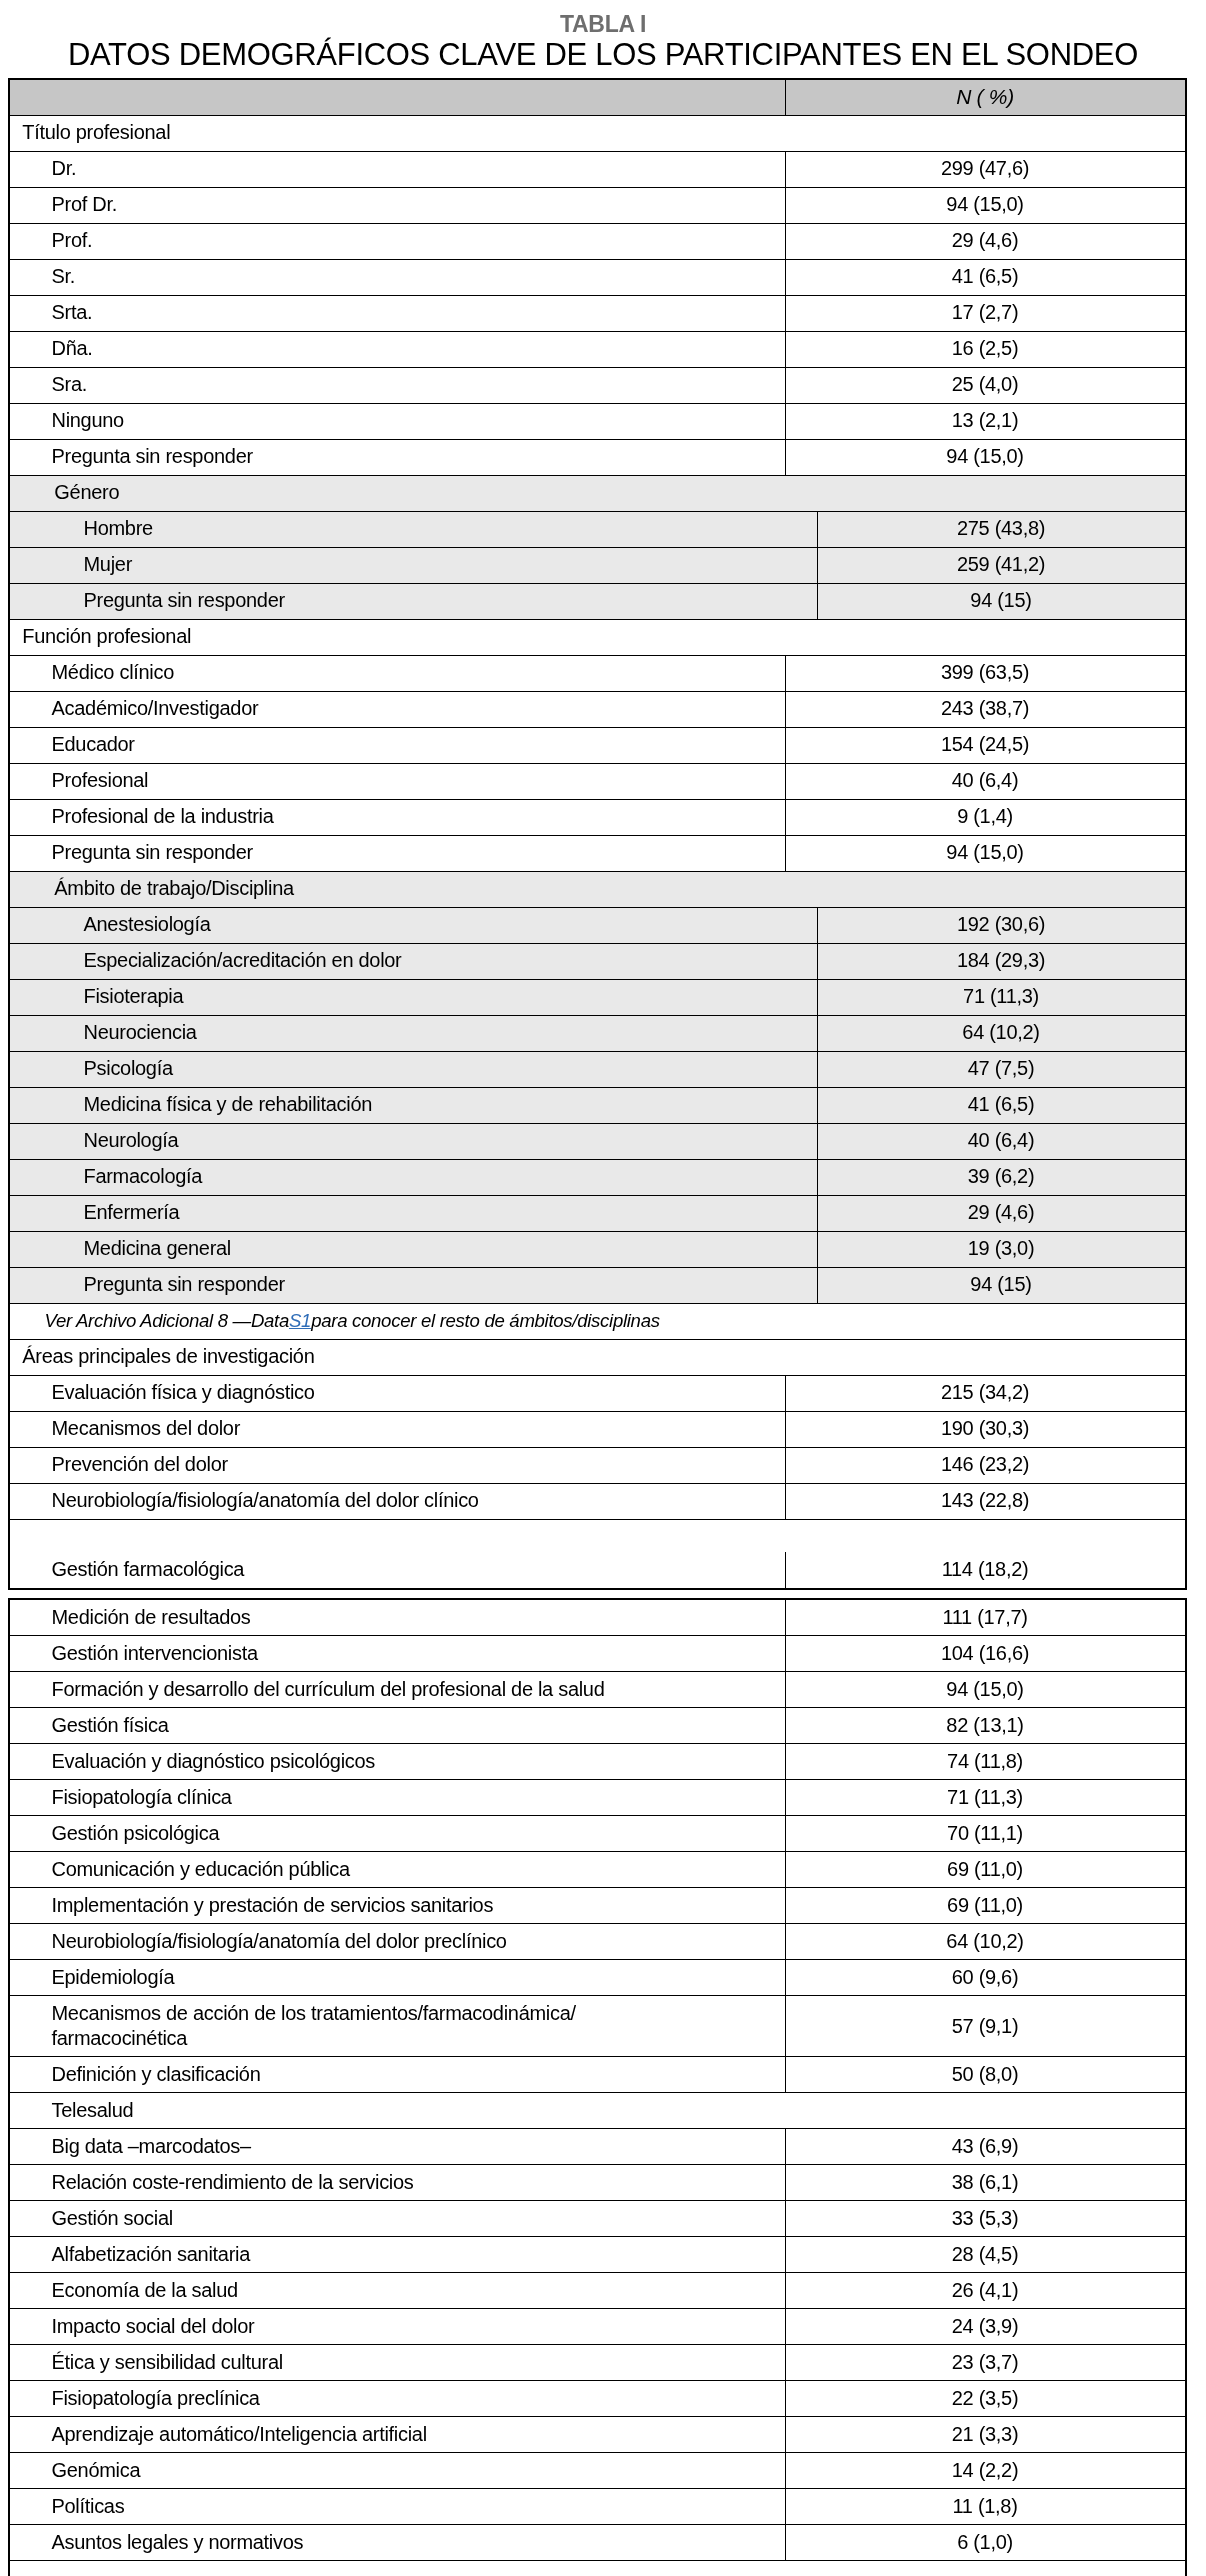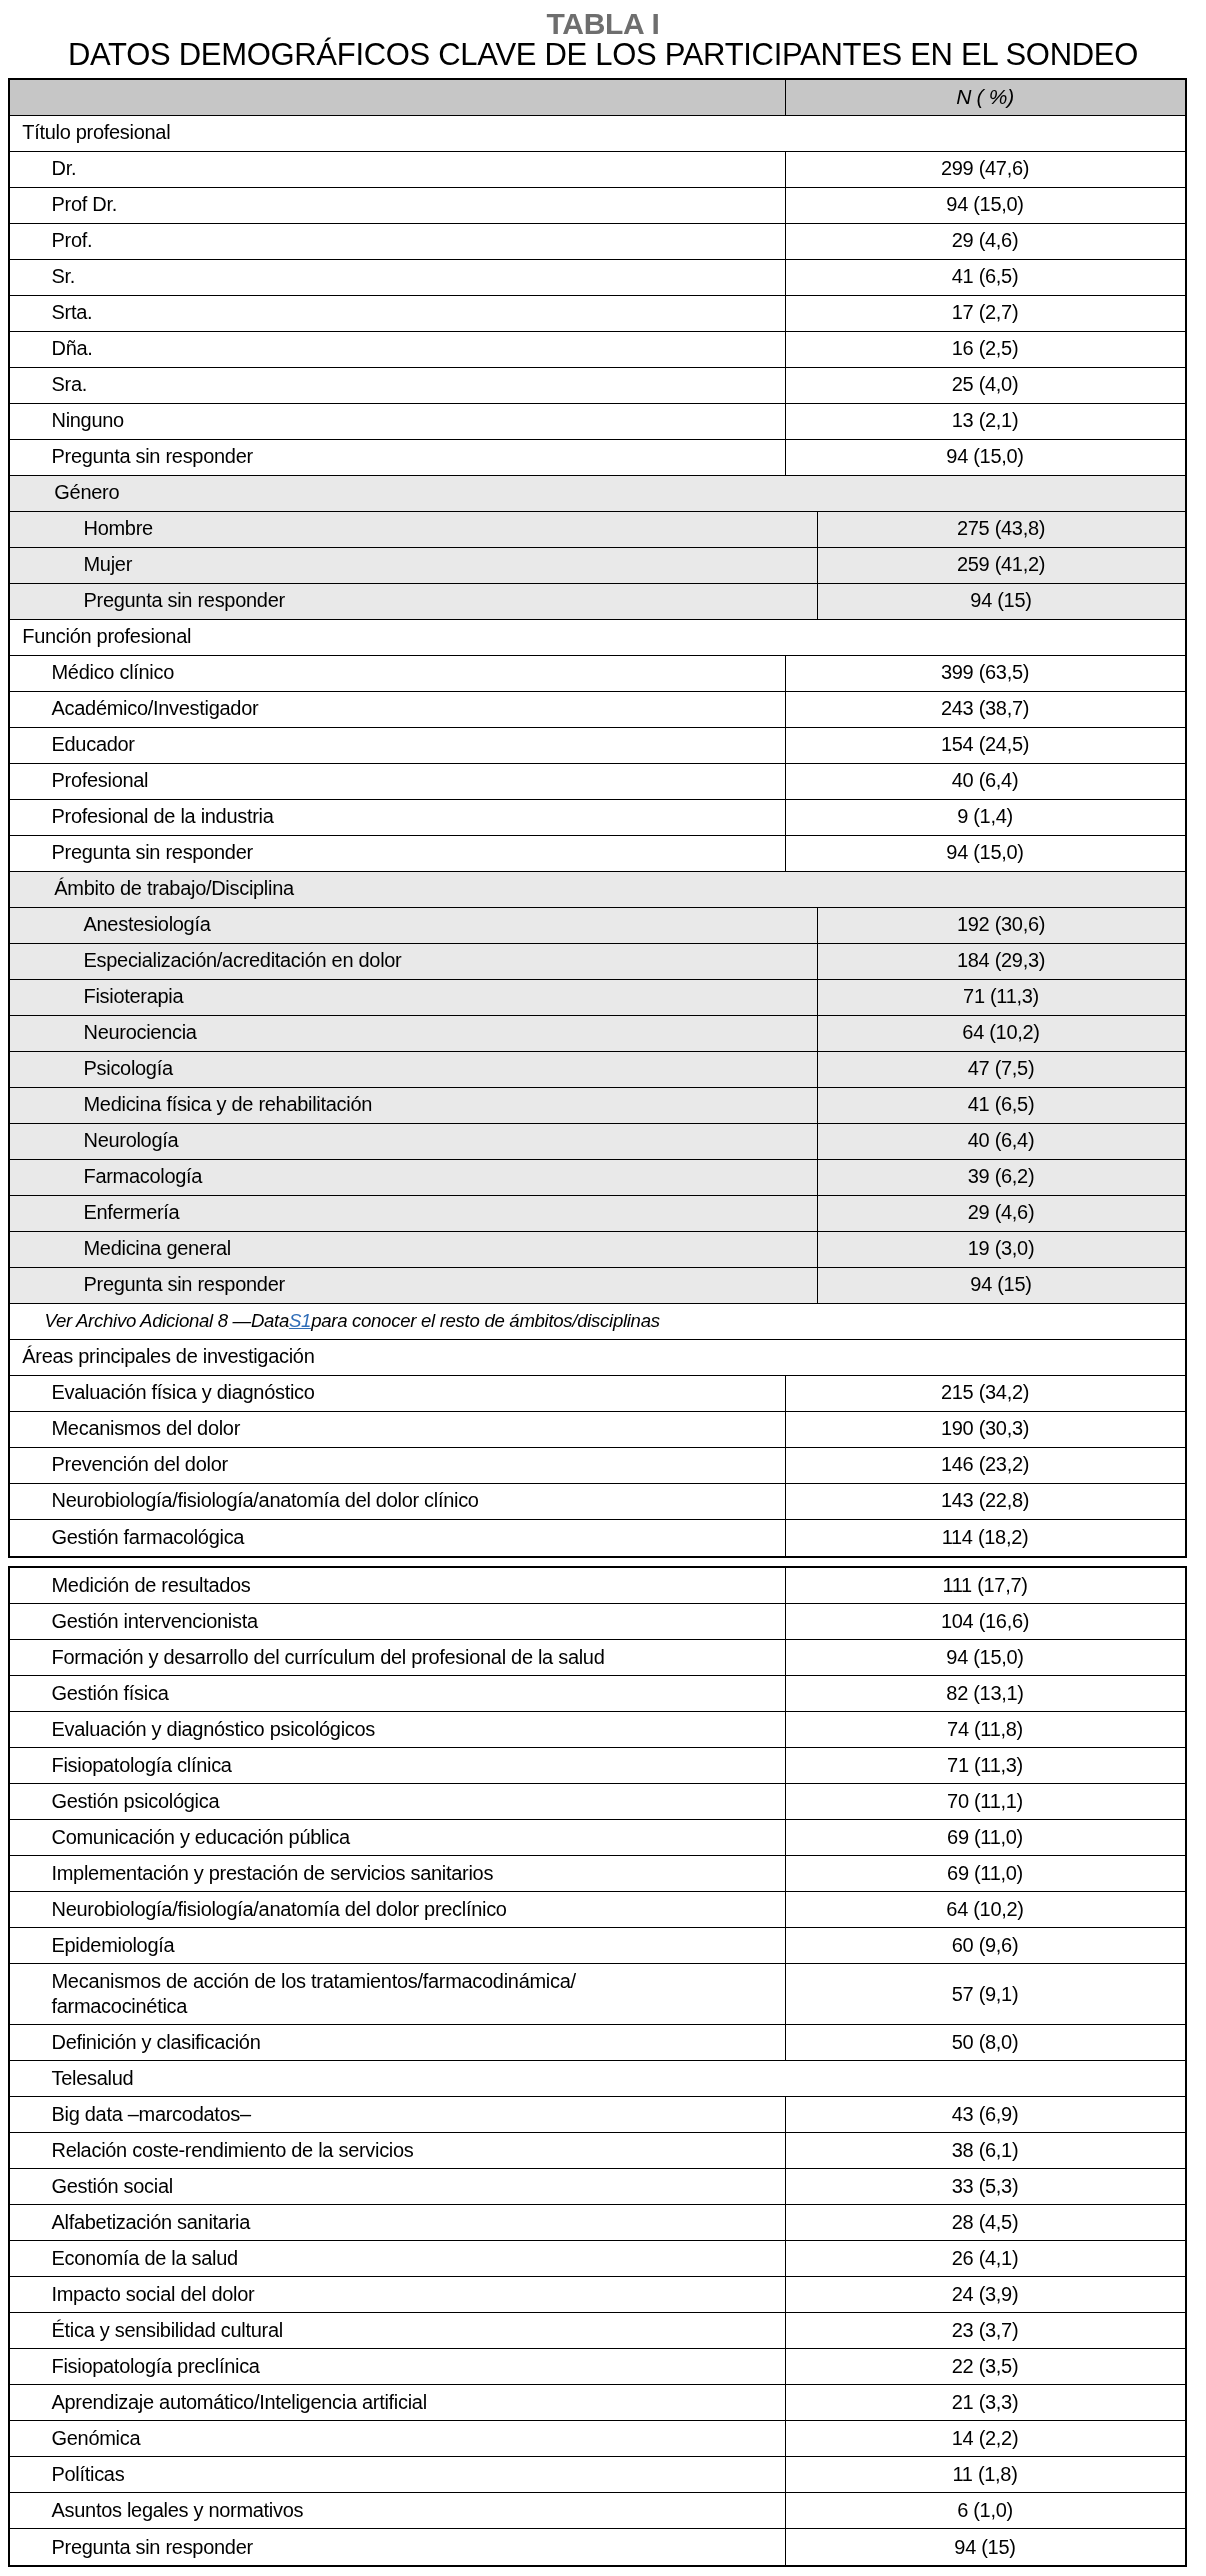--- a/index.html
+++ b/index.html
@@ -21,21 +21,21 @@
     overflow:hidden;
     letter-spacing:-0.3px;
     font-stretch:condensed;
   }
   .title-block{
     width:100%;
     padding-top:9.3px;
     text-align:center;
   }
   .title{
-    font-size:30px;
+    font-size:23px;
     font-weight:bold;
     color:var(--title-c);
     line-height:30px;
   }
   .subtitle{
     font-size:31px;
     font-weight:normal;
     color:#000;
     line-height:32.5px;
   }
@@ -47,21 +47,21 @@
   }
   .tbl-part-1{margin-top:5.8px;}
   .tbl-part-2{margin-top:8.7px;}
   .row{
     display:flex;
     align-items:stretch;
     min-height:36px;
     border-bottom:1.7px solid var(--border-c);
     background:#fff;
   }
-  .row:last-child{border-bottom:none;}
+  .row:last-child{border-bottom:none;margin-top:32px;}
   .row.shaded{background:var(--shaded-bg);padding-left:32px;}
   .row.header-row{background:var(--header-bg);}
   .cell{
     display:flex;
     align-items:center;
     font-size:20px;
     line-height:25.5px;
   }
   .cell.label{
     flex:0 0 775px;

